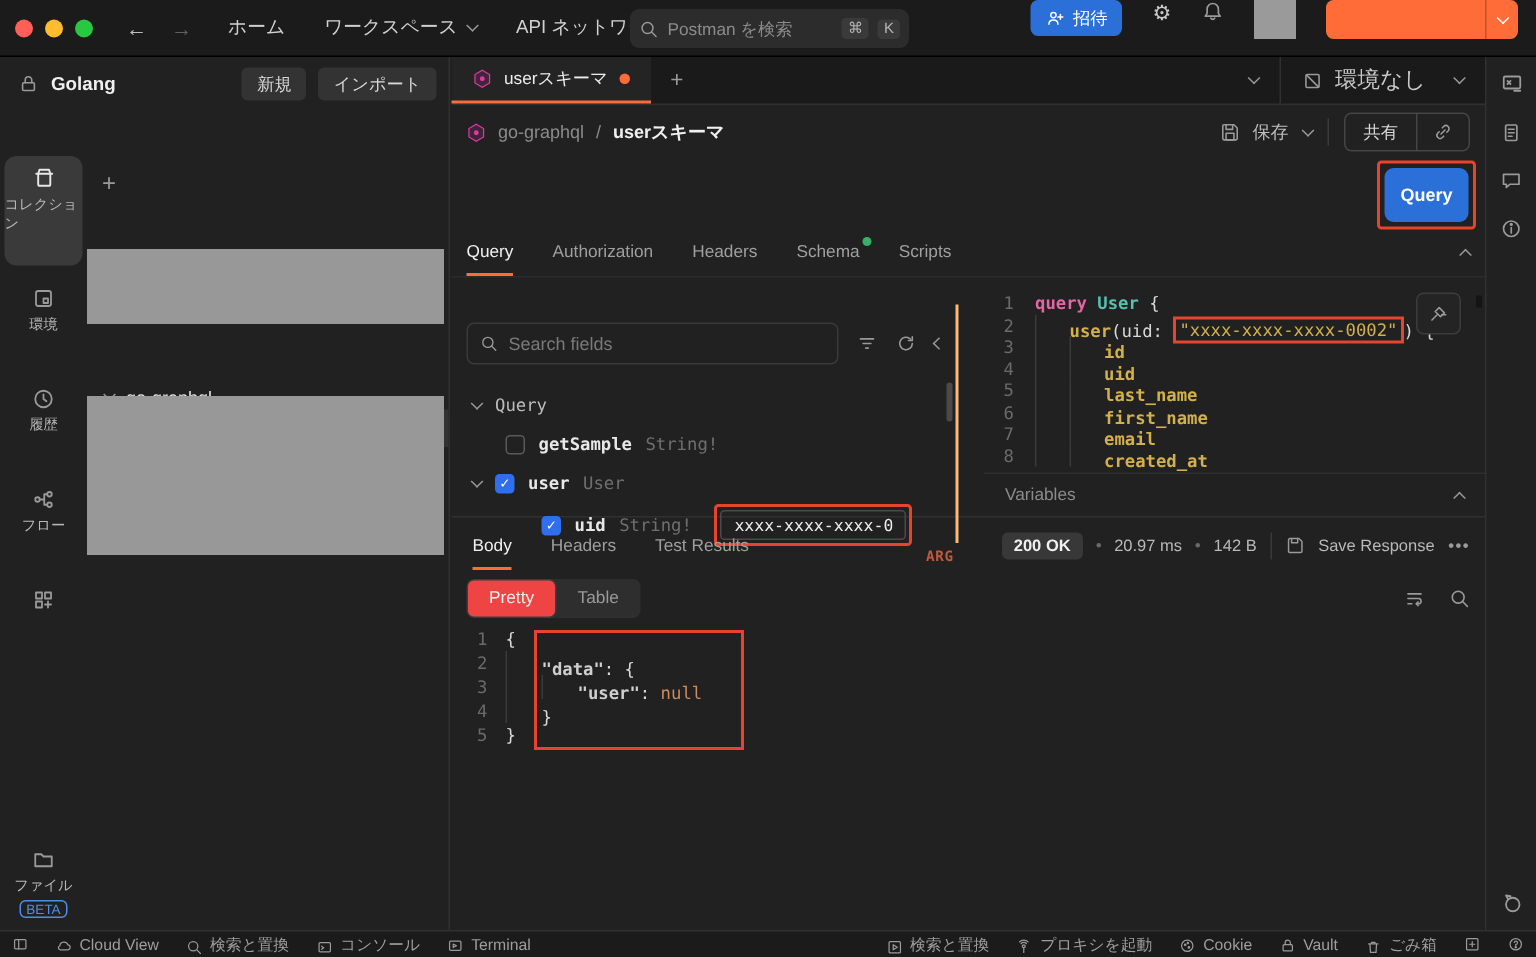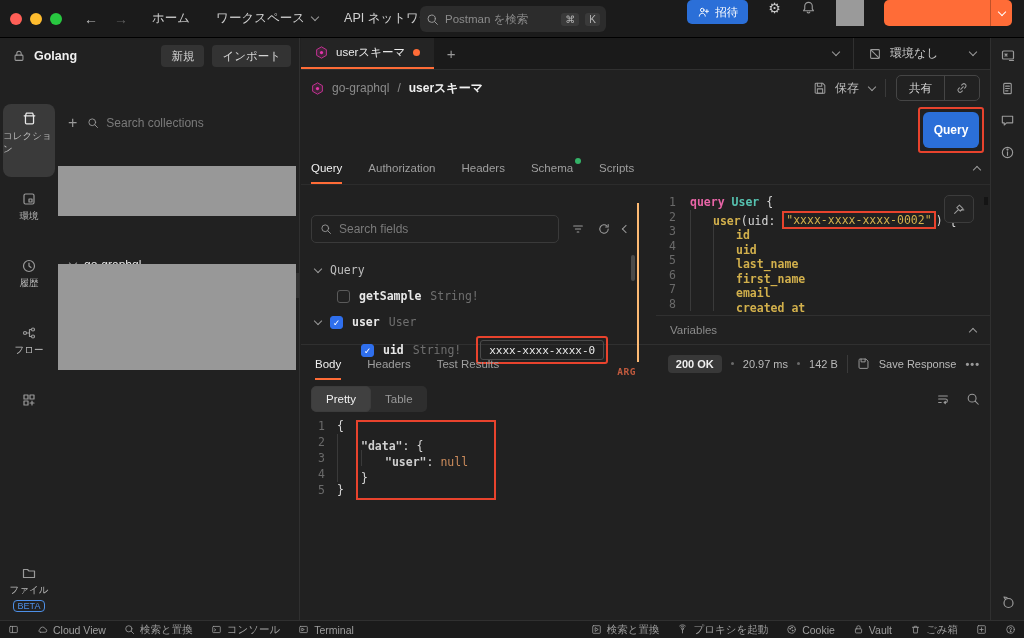--- a/index.html
+++ b/index.html
@@ -61,21 +61,21 @@
   
   .main { position:absolute; left:301px; top:38px; right:34px; bottom:18px; background:#212121; }
   .tabstrip { position:absolute; left:0; top:0; right:0; height:32px; background:#1a1a1a;
     border-bottom:1px solid #303030; display:flex; align-items:stretch; }
   .tab { display:flex; align-items:center; gap:8px; padding:0 14px; background:#242424;
     border-bottom:2px solid #ff6c37; font-size:11.5px; color:#ececec; }
   .dot { width:7px; height:7px; border-radius:50%; background:#ff6c37; }
   .newtab { width:34px; display:flex; align-items:center; justify-content:center; color:#9a9a9a; font-size:15px; }
   .ts-right { margin-left:auto; display:flex; align-items:center; }
   .ts-sep { width:1px; height:100%; background:#303030; }
-  .envsel { display:flex; align-items:center; gap:8px; padding:0 14px; width:136px; color:#c9c9c9; font-size:12px; }
+  .envsel { display:flex; align-items:center; gap:8px; padding:0 14px; width:136px; color:#c9c9c9; font-size:15px; }
   .envsel .chev { margin-left:auto; }
   .ts-chev { padding:0 14px; display:flex; align-items:center; }
 
   .crumbrow { position:absolute; left:0; top:32px; right:0; height:36px; display:flex; align-items:center; padding:0 10px; gap:8px; }
   .crumb-col { color:#8b8b8b; }
   .crumb-req { color:#f0f0f0; font-weight:bold; }
   .crumb-right { margin-left:auto; display:flex; align-items:center; gap:10px; }
   .savegrp { display:flex; align-items:center; gap:8px; color:#bdbdbd; }
   .vline { width:1px; height:18px; background:#3a3a3a; }
   .sharegrp { border:1px solid #454545; border-radius:5px; height:26px; display:flex; align-items:center; }
@@ -137,34 +137,34 @@
   .resptabs { position:absolute; left:4px; top:307px; right:0; height:37px; display:flex; align-items:center; padding:0 10px; gap:26px; color:#9f9f9f; font-size:11.5px; }
   .resp-right { margin-left:auto; display:flex; align-items:center; gap:9px; font-size:11px; }
   .status-pill { background:#383838; color:#f0f0f0; font-weight:bold; border-radius:4px; padding:3px 8px; font-size:11px; }
   .mdot { width:3px; height:3px; border-radius:50%; background:#6a6a6a; }
   .meta { color:#b9b9b9; }
   .more { color:#9a9a9a; letter-spacing:1px; font-weight:bold; }
 
   .viewrow { position:absolute; left:10px; top:348px; right:10px; height:26px; display:flex; align-items:center; }
   .seg { display:flex; background:#2e2e2e; border-radius:5px; overflow:hidden; height:26px; }
   .seg .s { padding:0 14px; display:flex; align-items:center; color:#9a9a9a; font-size:11.5px; }
-  .seg .s.on { background:#404040; color:#f0f0f0; border:1px solid #3c3c3c; border-radius:5px; }
+  .seg .s.on { background:#ef4444; color:#f0f0f0; border:1px solid #3c3c3c; border-radius:5px; }
   .view-icons { margin-left:auto; display:flex; gap:16px; }
 
   .respbody { position:absolute; left:10px; top:380px; right:0; bottom:0;
     font-family:"DejaVu Sans Mono",monospace; font-size:11.5px; }
   .respbody .cl { height:16px; line-height:16px; }
   .respbody .ln { width:26px; padding-right:12px; }
   .respbody .gd { width:24px; }
   .resp-annot { position:absolute; left:45px; top:2px; width:140px; height:80px; border:2px solid #e8432d; pointer-events:none; }
 
   
   .statusbar { position:absolute; left:0; bottom:0; width:1024px; height:18px; background:#1b1b1b;
     border-top:1px solid #303030; display:flex; align-items:center; font-size:10.5px; color:#9e9e9e; padding:0 8px; gap:18px; }
-  .sb-item { display:flex; align-items:center; gap:5px; }
+  .sb-item { display:flex; align-items:flex-end; gap:5px; }
   .statusbar .grow { flex:1; }
   .statusbar svg { width:11px; height:11px; }
 </style>
 </head>
 <body>
 
 <div class="topbar">
   <div class="lights">
     <span class="light" style="background:#ff5f57"></span>
     <span class="light" style="background:#febc2e"></span>
@@ -271,27 +271,20 @@
     <svg class="ic" width="16" height="16" viewBox="0 0 16 16">
         <path d="M2.5 12.5v-8h4L8 6h5.5v6.5z"></path>
       </svg>
     <span class="lbl" style="font-size:9.5px;color:#b9b9b9">ファイル</span>
     <span class="beta">BETA</span>
   </div>
 
   <div class="panel">
     <div class="panel-top">
       <span style="color:#9a9a9a;font-size:16px">+</span>
-      <span class="p-search">
-        <svg class="ic" width="12" height="12" viewBox="0 0 16 16">
-            <circle cx="7" cy="7" r="4.5"></circle>
-            <line x1="10.5" y1="10.5" x2="14" y2="14"></line>
-          </svg>
-        <span>Search collections</span>
-      </span>
     </div>
     <div class="redact" style="left:0;top:62px;width:238px;height:50px"></div>
     <div class="tree-row" style="margin-top:116px">
       <span class="chev down"></span>
       <span>go-graphql</span>
     </div>
     <div class="tree-row req">
       <svg class="gql" viewBox="0 0 16 16">
           <path fill="currentColor" d="M8 1l6 3.5v7L8 15l-6-3.5v-7z" fill-opacity=".15" stroke="currentColor" stroke-width="1"></path>
           <circle fill="currentColor" cx="8" cy="8" r="2"></circle>

